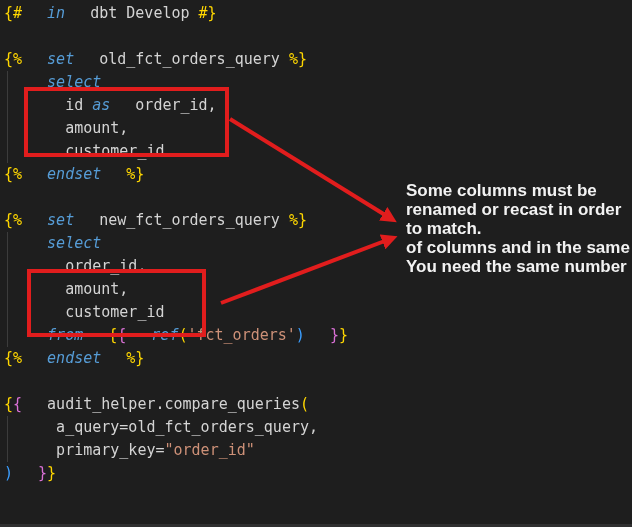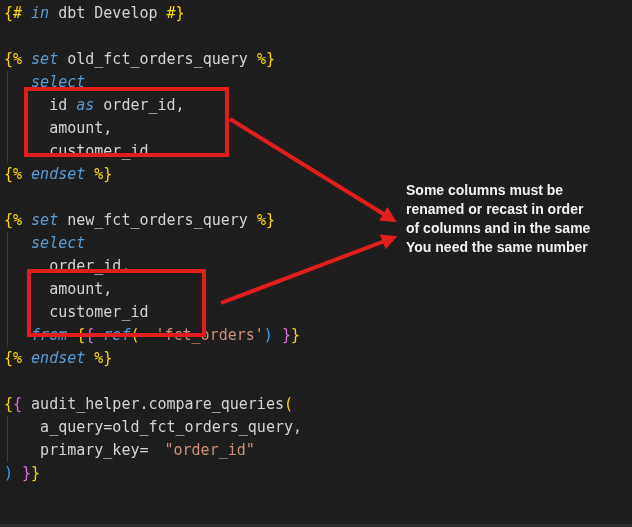--- a/index.html
+++ b/index.html
@@ -18,30 +18,30 @@
   }
   .line{position:relative;height:23px;white-space:pre;}
   .line.guide::before{
     content:"";position:absolute;left:3px;top:0;bottom:0;width:1px;
     background:var(--guide);
   }
   .tk-gold{color:var(--gold);}
   .tk-pink{color:var(--pink);}
   .tk-blue{color:var(--blue);font-style:italic;}
   .tk-bblue{color:var(--bblue);}
-  .tk-fg{color:var(--fg);}
-  .tk-str{color:var(--str);margin-left:16px;}
+  .tk-fg{color:var(--fg);padding-left:16px;}
+  .tk-str{color:var(--str);}
   .redbox{position:absolute;border:4px solid var(--red);background:transparent;}
   #box1{left:24px;top:87px;width:205px;height:70px;}
   #box2{left:27px;top:269px;width:179px;height:68px;}
   .arrows{position:absolute;left:0;top:0;width:632px;height:527px;pointer-events:none;}
   .note{
     position:absolute;left:406px;top:181px;width:205px;
     font-family:"Liberation Sans","DejaVu Sans",sans-serif;
-    font-weight:bold;font-size:14px;line-height:19px;color:var(--note);
+    font-weight:bold;font-size:17px;line-height:19px;color:var(--note);
   }
   .note-line{height:19px;white-space:nowrap;}
   .bottom-edge{position:absolute;left:0;bottom:0;width:632px;height:3px;background:var(--edge);}
 </style>
 </head>
 <body>
 
 <div class="canvas">
 
   <div class="code">
@@ -77,18 +77,19 @@
         <path d="M0,0 L4,2 L0,4 Z" fill="#e11d1d"></path>
       </marker>
     </defs>
     <line x1="230" y1="119" x2="390" y2="218" stroke="#e11d1d" stroke-width="4" marker-end="url(#ah)"></line>
     <line x1="221" y1="303" x2="390" y2="239" stroke="#e11d1d" stroke-width="4" marker-end="url(#ah)"></line>
   </svg>
 
   <div class="note">
     <div class="note-line">Some columns must be</div>
     <div class="note-line">renamed or recast in order</div>
+    <div class="note-line">to match.</div>
     <div class="note-line">of columns and in the same</div>
     <div class="note-line">You need the same number</div>
   </div>
 
   <div class="bottom-edge"></div>
 </div>
 
 </body></html>

